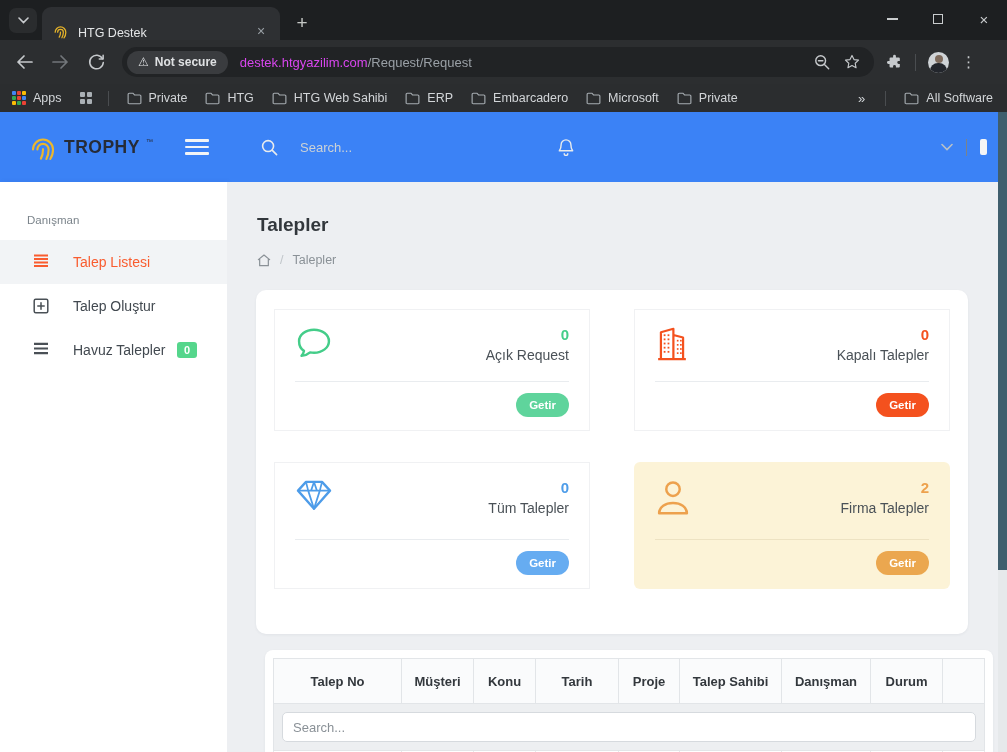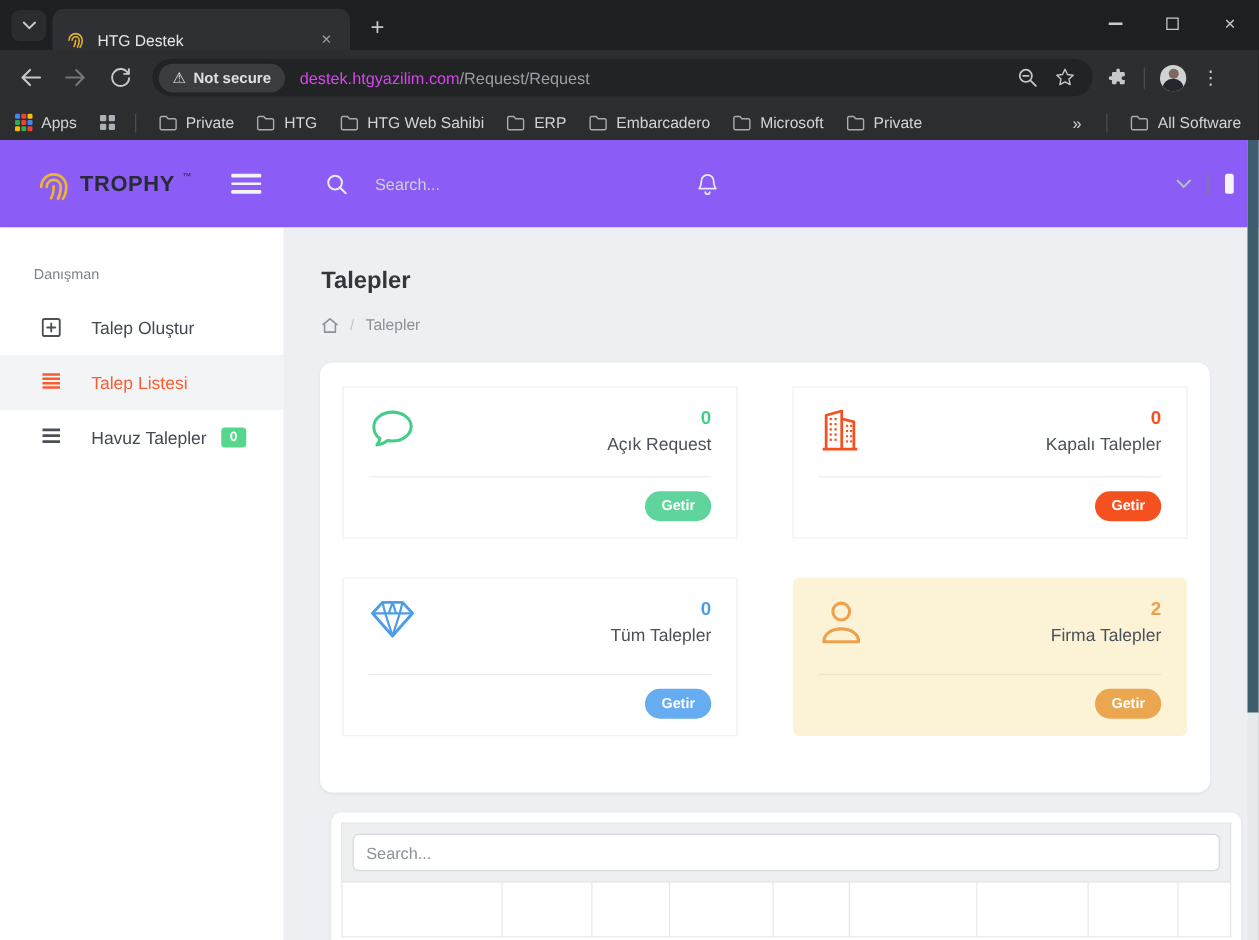--- a/index.html
+++ b/index.html
@@ -51,21 +51,21 @@
   .apps-grid { width:14px; height:14px; display:grid; grid-template-columns:repeat(3,1fr); gap:1.5px; }
   .apps-grid span { border-radius:1px; }
   .grid2 { width:12px; height:12px; display:grid; grid-template-columns:1fr 1fr; gap:2px; }
   .grid2 span { background:#aab0b5; border-radius:1px; }
   .bm-sep { width:1px; height:15px; background:#4a4d50; margin-left:16px; }
   .bm-spacer { flex:1; }
   .bm-overflow { color:#d2d5d8; font-size:13px; margin-right:4px; }
 
   
   .app { position:absolute; top:112px; left:0; right:0; bottom:0; background:#edeff2; }
-  .app-header { position:absolute; top:0; left:0; right:0; height:70px; background:#8b5cf6; display:flex; align-items:center; }
+  .app-header { position:absolute; top:0; left:0; right:0; height:70px; background:#3b82f6; display:flex; align-items:center; }
   .brand-zone { width:227px; height:70px; display:flex; align-items:center; padding:0 18px 0 28px; flex:0 0 auto; }
   .logo { display:flex; align-items:center; gap:6px; }
   .logo-text { color:#262b37; font-size:17.5px; font-weight:bold; letter-spacing:.5px; }
   .logo-mark { color:#262b37; font-size:7px; vertical-align:top; position:relative; top:-6px; }
   .hamburger { margin-left:auto; width:24px; display:flex; flex-direction:column; gap:4px; }
   .hamburger span { height:2.5px; background:#f2f4f6; border-radius:1px; }
   .hdr-search { display:flex; align-items:center; margin-left:34px; color:#e8ebed; }
   .hdr-search input { background:transparent; border:none; outline:none; color:#e6eaec; font-size:13px;
     margin-left:22px; width:130px; font-family:"Liberation Sans",sans-serif; }
   .hdr-search input::placeholder { color:#ccd2d6; }
@@ -331,37 +331,37 @@
             </svg>
         </span>
         <span class="vsep"></span>
         <span class="hdr-sliver"></span>
       </div>
     </div>
 
     <div class="sidebar">
       <div class="sb-section">Danışman</div>
 
+      <div class="sb-item active">
+        <span class="sb-ico">
+          <svg width="16" height="14" viewBox="0 0 16 14">
+              <path d="M1 1.5h14M1 5h14M1 8.5h14M1 12h14" stroke="currentColor" stroke-width="2"></path>
+            </svg>
+        </span>
+        <span>Talep Listesi</span>
+      </div>
+
       <div class="sb-item">
         <span class="sb-ico">
           <svg width="16" height="16" viewBox="0 0 16 16">
               <rect x="1.2" y="1.2" width="13.6" height="13.6" rx="1.5" stroke="currentColor" stroke-width="1.5" fill="none"></rect>
               <path d="M8 4.8v6.4M4.8 8h6.4" stroke="currentColor" stroke-width="1.5" stroke-linecap="round"></path>
             </svg>
         </span>
         <span>Talep Oluştur</span>
-      </div>
-
-      <div class="sb-item active">
-        <span class="sb-ico">
-          <svg width="16" height="14" viewBox="0 0 16 14">
-              <path d="M1 1.5h14M1 5h14M1 8.5h14M1 12h14" stroke="currentColor" stroke-width="2"></path>
-            </svg>
-        </span>
-        <span>Talep Listesi</span>
       </div>
 
       <div class="sb-item">
         <span class="sb-ico">
           <svg width="16" height="13" viewBox="0 0 16 13">
               <path d="M1 1.8h14M1 6.5h14M1 11.2h14" stroke="currentColor" stroke-width="2.2"></path>
             </svg>
         </span>
         <span>Havuz Talepler</span>
         <span class="sb-badge">0</span>
@@ -487,20 +487,31 @@
               <col style="width:72px">
               <col style="width:62px">
               <col style="width:83px">
             <col style="width:61px">
               <col style="width:102px">
               <col style="width:89px">
               <col style="width:72px">
               <col>
           </colgroup>
           <tbody>
+              <tr>
+            <th>Talep No</th>
+            <th>Müşteri</th>
+            <th>Konu</th>
+            <th>Tarih</th>
+            <th>Proje</th>
+            <th>Talep Sahibi</th>
+            <th>Danışman</th>
+            <th>Durum</th>
+            <th></th>
+          </tr>
           <tr>
             <td class="search-cell" colspan="9">
               <input placeholder="Search..." style="">
             </td>
           </tr>
           <tr>
             <td class="empty-cell"></td>
                 <td class="empty-cell"></td>
             <td class="empty-cell"></td>
                 <td class="empty-cell"></td>

